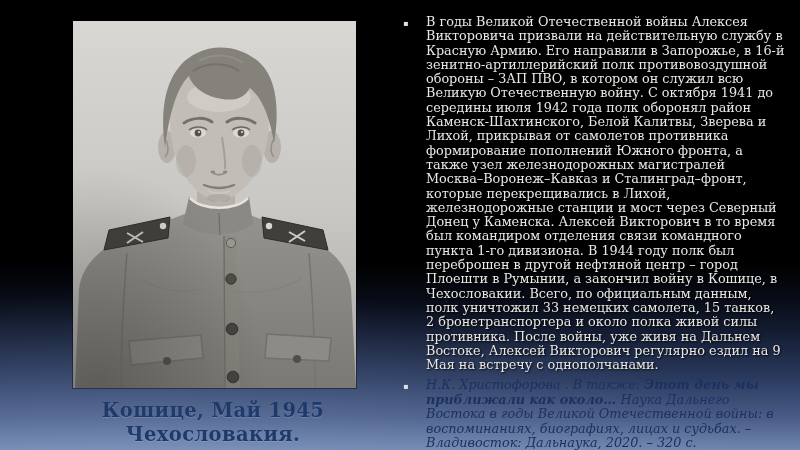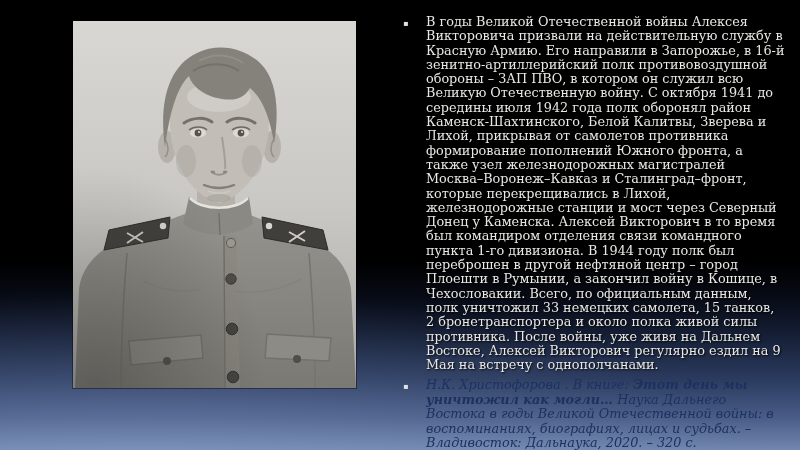--- a/index.html
+++ b/index.html
@@ -155,27 +155,31 @@
           <circle cx="94" cy="340" r="4" fill="#504e49"></circle>
           <path d="M194 313 L 258 317 L 256 340 L 192 337 Z" fill="#8d8b85" stroke="#73716b" stroke-width="1.5"></path>
           <circle cx="224" cy="338" r="4" fill="#504e49"></circle>
         </g>
       </g>
 
       <rect width="283" height="367" fill="url(#vign)"></rect>
     </svg>
   </figure>
 
+  <div class="caption">
+    <div>Кошице, Май 1945</div>
+    <div>Чехословакия.</div>
+  </div>
 
   <div class="content">
 
     <div class="bullet-row">
       <span class="marker">▪</span>
       <p class="body-text">В годы Великой Отечественной войны Алексея Викторовича призвали на действительную службу в Красную Армию. Его направили в Запорожье, в 16-й зенитно-артиллерийский полк противовоздушной обороны – ЗАП ПВО, в котором он служил всю Великую Отечественную войну. С октября 1941 до середины июля 1942 года полк оборонял район Каменск-Шахтинского, Белой Калитвы, Зверева и Лихой, прикрывая от самолетов противника формирование пополнений Южного фронта, а также узел железнодорожных магистралей Москва–Воронеж–Кавказ и Сталинград–фронт, которые перекрещивались в Лихой, железнодорожные станции и мост через Северный Донец у Каменска. Алексей Викторович в то время был командиром отделения связи командного пункта 1-го дивизиона. В 1944 году полк был переброшен в другой нефтяной центр – город Плоешти в Румынии, а закончил войну в Кошице, в Чехословакии. Всего, по официальным данным, полк уничтожил 33 немецких самолета, 15 танков, 2 бронетранспортера и около полка живой силы противника. После войны, уже живя на Дальнем Востоке, Алексей Викторович регулярно ездил на 9 Мая на встречу с однополчанами.</p>
     </div>
 
     <div class="bullet-row citation-row">
       <span class="marker">▪</span>
-      <p class="citation-text"><span>Н.К. Христофорова . В книге: </span><b>Этот день мы уничтожил как могли… </b><span>Наука Дальнего Востока в годы Великой Отечественной войны: в воспоминаниях, биографиях, лицах и судьбах. – Владивосток: Дальнаука, 2020. – 320 с.</span></p>
+      <p class="citation-text"><span>Н.К. Христофорова . В также: </span><b>Этот день мы приближали как около… </b><span>Наука Дальнего Востока в годы Великой Отечественной войны: в воспоминаниях, биографиях, лицах и судьбах. – Владивосток: Дальнаука, 2020. – 320 с.</span></p>
     </div>
 
   </div>
 </div>
 
 </body></html>

